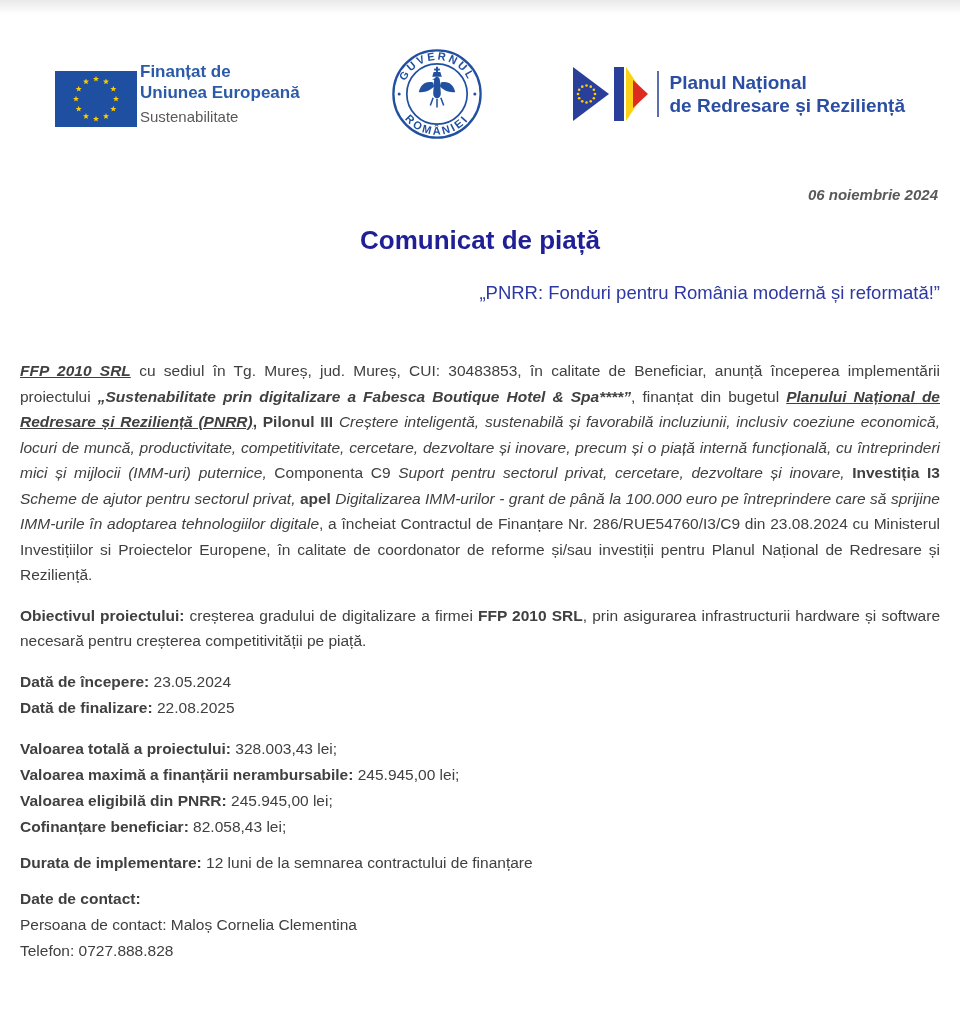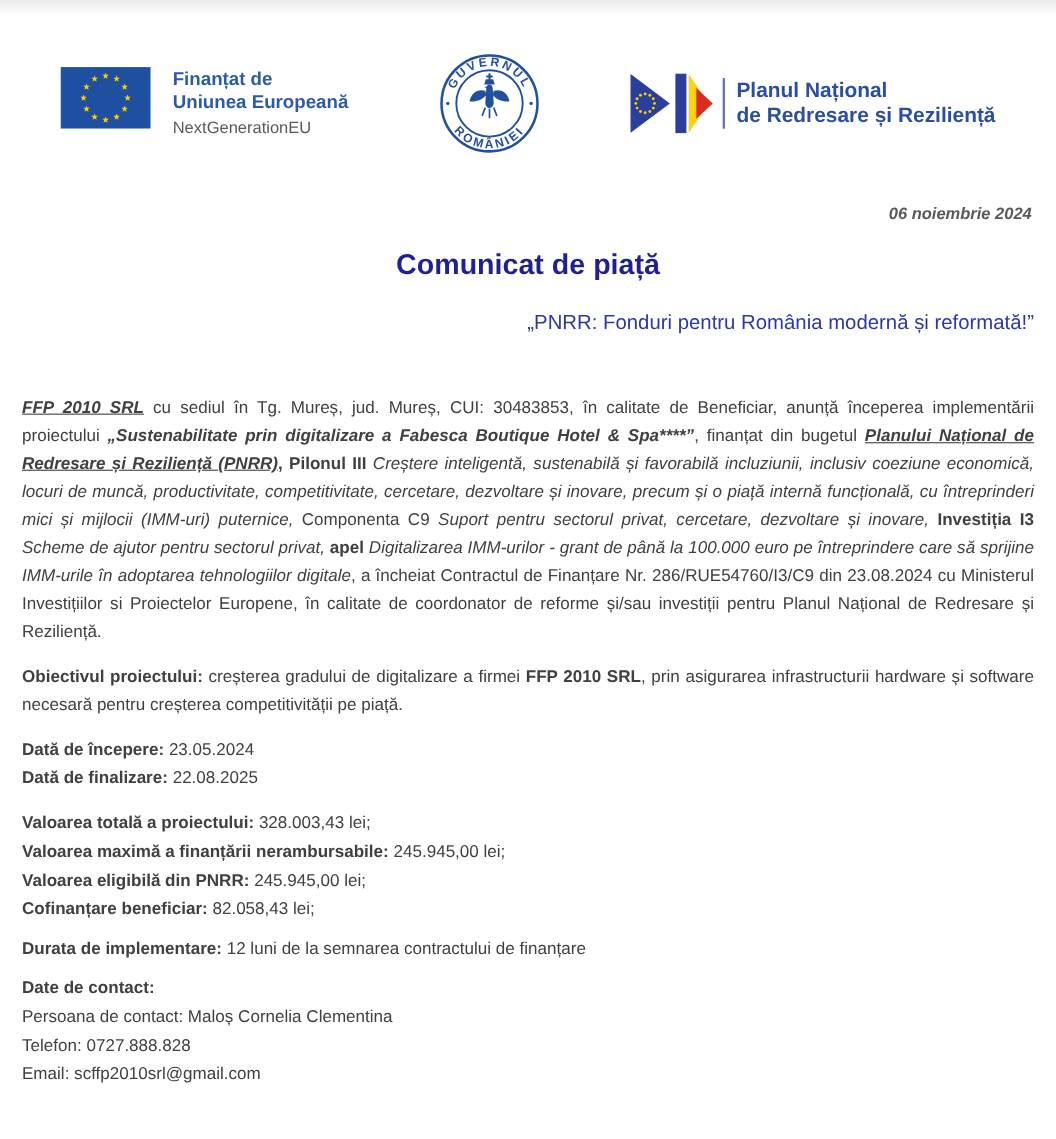--- a/index.html
+++ b/index.html
@@ -12,21 +12,21 @@
   html,body{background:#fff;}
   .page{
     position:relative; width:960px; height:1035px; background:#fff; overflow:hidden;
     font-family:"Liberation Sans","DejaVu Sans",sans-serif; color:var(--body-text);
   }
   .top-shade{position:absolute;top:0;left:0;width:100%;height:14px;
     background:linear-gradient(#e9e9e9,#ffffff);}
   
   .logos{display:flex;justify-content:space-between;align-items:center;
     padding:0 55px 0 55px;margin-top:46px;height:96px;}
-  .eu-logo{display:flex;align-items:flex-start;gap:20px;}
+  .eu-logo{display:flex;align-items:flex-end;gap:3px;}
   .eu-flag{display:block;}
   .eu-logo-text{line-height:21px;}
   .eu-bold{font-weight:bold;font-size:17px;color:var(--eu-text-blue);}
   .eu-gray{font-size:15px;color:var(--nextgen-gray);margin-top:3px;}
   .gov-seal svg{display:block;}
   .seal-text{font-size:11.5px;font-weight:bold;letter-spacing:2.5px;fill:var(--seal-blue);}
   .pnrr-logo{display:flex;align-items:center;}
   .pnrr-text{border-left:2px solid #5a6fb0;padding-left:10px;margin-left:8px;
     color:var(--pnrr-blue);font-weight:bold;font-size:19px;line-height:23px;}
   
@@ -68,21 +68,21 @@
         <use href="#star" transform="translate(41,48)"></use>
         <use href="#star" transform="translate(31,45.32)"></use>
         <use href="#star" transform="translate(23.68,38)"></use>
         <use href="#star" transform="translate(21,28)"></use>
         <use href="#star" transform="translate(23.68,18)"></use>
         <use href="#star" transform="translate(31,10.68)"></use>
       </svg>
       <div class="eu-logo-text">
         <div class="eu-bold">Finanțat de</div>
         <div class="eu-bold">Uniunea Europeană</div>
-        <div class="eu-gray">NextGenerationEU</div>
+        <div class="eu-gray">Sustenabilitate</div>
       </div>
     </div>
 
     <div class="gov-seal">
       <svg width="92" height="92" viewBox="0 0 96 96" aria-hidden="true">
         <defs>
           <path id="sealTop" d="M 12.5,48 A 35.5,35.5 0 0 1 83.5,48"></path>
           <path id="sealBottom" d="M 5.5,48 A 42.5,42.5 0 0 0 90.5,48"></path>
         </defs>
         <circle cx="48" cy="48" r="45.5" fill="none" stroke="var(--seal-blue)" stroke-width="2.4"></circle>
@@ -157,16 +157,15 @@
     </div>
 
     <div class="group tight">
       <div class="row"><span class="b">Durata de implementare:</span><span> 12 luni de la semnarea contractului de finanțare</span></div>
     </div>
 
     <div class="group tight">
       <div class="row b">Date de contact:</div>
       <div class="row">Persoana de contact: Maloș Cornelia Clementina</div>
       <div class="row">Telefon: 0727.888.828</div>
-      <div class="row">Email: scffp2010srl@gmail.com</div>
     </div>
   </div>
 </div>
 
 </body></html>

